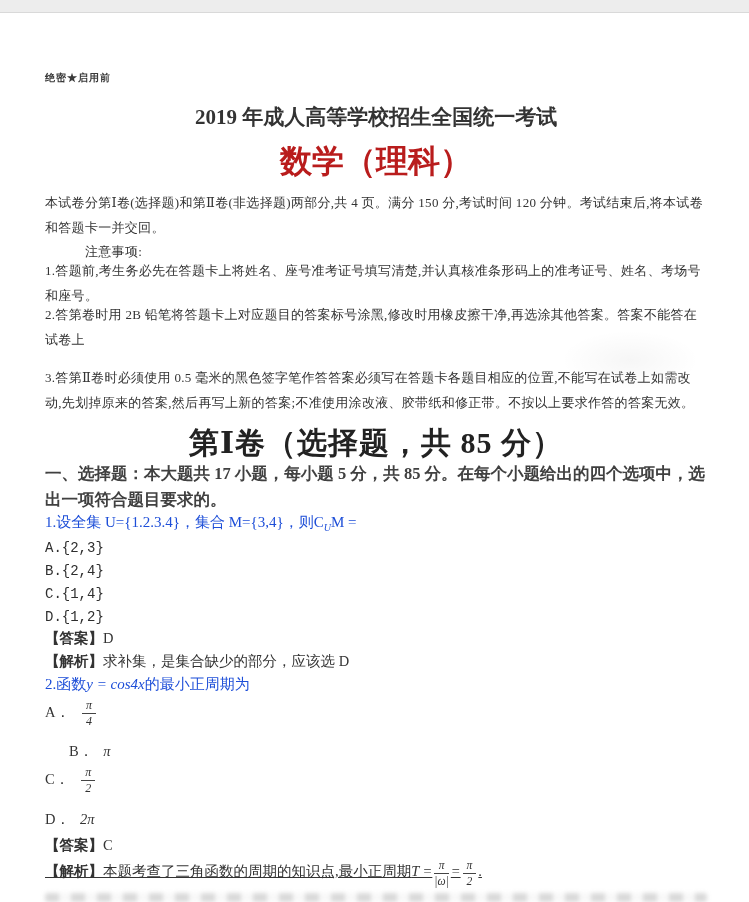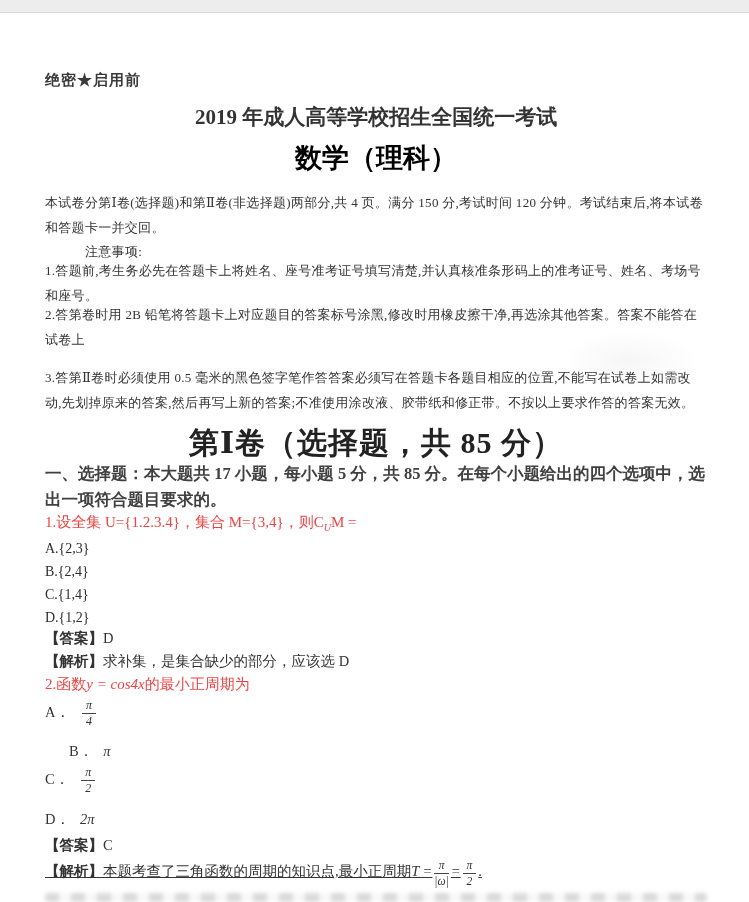--- a/index.html
+++ b/index.html
@@ -17,32 +17,32 @@
     position: absolute; top: 0; left: 0; right: 0;
     height: 12px;
     background: #ededed;
     border-bottom: 1px solid #d9d9d9;
   }
   .abs { position: absolute; left: 45px; right: 42px; }
   .center { text-align: center; }
   .bold { font-weight: bold; }
   .classification {
     top: 71px;
-    font-size: 15px; font-weight: bold; letter-spacing: 1px;
+    font-size: 10px; font-weight: bold; letter-spacing: 1px;
     color: #3a3a3a;
   }
   .exam-title {
     top: 103px;
     font-size: 21px; font-weight: bold;
     color: #333;
   }
   .subject-title {
     top: 140px;
-    font-size: 27px; font-weight: bold;
-    color: #000000;
+    font-size: 32px; font-weight: bold;
+    color: #b91c1c;
   }
   .body-text {
     font-size: 13px;
     line-height: 25px;
     color: #333;
     letter-spacing: 0.3px;
   }
   .intro { top: 190px; }
   .notice-heading { top: 239px; font-weight: normal; margin-left: 40px; }
   .notice-1 { top: 258px; }
@@ -53,25 +53,25 @@
     font-size: 30px; font-weight: bold;
     color: #222;
     letter-spacing: 1px;
   }
   .instruction {
     top: 461px;
     font-size: 16.5px; font-weight: bold;
     line-height: 26px;
     color: #404040;
   }
-  .q-stem { font-size: 15px; color: #ef4444; }
+  .q-stem { font-size: 15px; color: #1d4ed8; }
   .q1-stem { top: 513px; }
   .q1-stem sub { font-size: 10px; font-style: italic; }
   .options1 { top: 537px; font-size: 14px; }
-  .options1 .opt1 { height: 23px; line-height: 23px; }
+  .options1 .opt1 { height: 23px; line-height: 23px; font-family: Liberation Mono, monospace; }
   .ans-line { font-size: 14.5px; color: #333; }
   .ans-1 { top: 629px; }
   .analysis-1 { top: 652px; }
   .q2-stem { top: 675px; }
   .mi { font-style: italic; font-family: "Liberation Serif", "DejaVu Serif", serif; }
   .opt2 { font-size: 14.5px; color: #333; }
   .opt2 .opt-label { margin-right: 10px; }
   .opt2-a { top: 699px; }
   .opt2-b { top: 742px; margin-left: 24px; }
   .opt2-c { top: 766px; }

